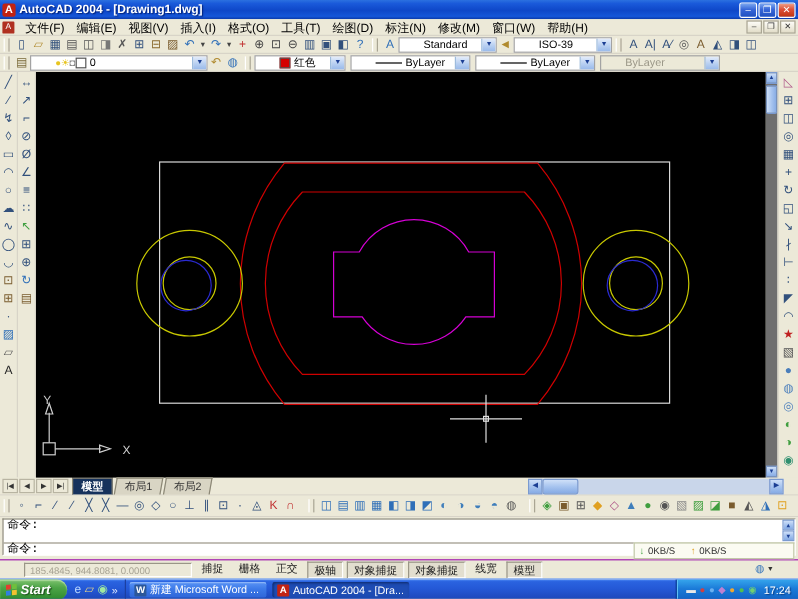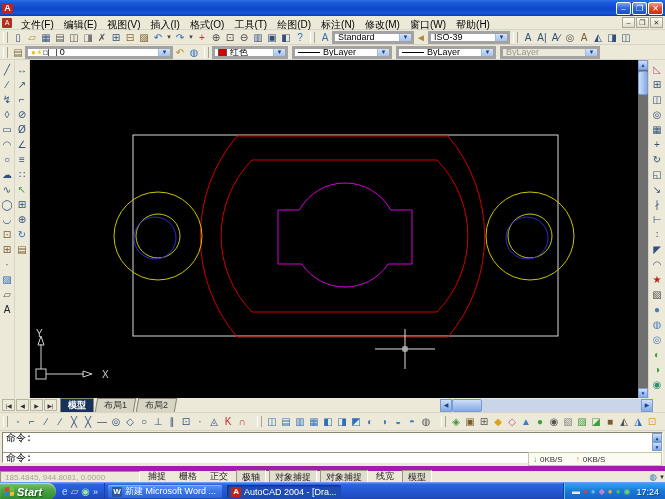--- a/index.html
+++ b/index.html
@@ -32,22 +32,22 @@
   
   .tbrow{background:#ece9d8;display:flex;align-items:center;border-bottom:1px solid #d8d4c8;box-sizing:border-box;}
   .row1,.row2{height:15px;flex:0 0 15px;}
   .row3{height:18px;flex:0 0 18px;}
   .grip{width:3px;height:11px;border-left:1px solid #fff;border-right:1px solid #a9a593;margin:0 3px;flex:0 0 3px;}
   .tbb{display:inline-flex;width:14px;height:14px;align-items:center;justify-content:center;
     font-size:10px;color:#31507c;flex:0 0 14px;box-sizing:border-box;cursor:default;}
   .tbb .g{pointer-events:none;}
   .tbb.dd{width:8px;flex:0 0 8px;font-size:7px;color:#444;}
   .row3 .tbb{height:16px;}
-  .combo{display:inline-flex;align-items:center;height:13px;background:#fff;border:3px solid #a3a3a3;
-    box-sizing:border-box;font-size:9px;color:#000;padding-left:3px;white-space:nowrap;overflow:hidden;}
+  .combo{display:inline-flex;align-items:center;height:13px;background:#fff;border:1px solid #a3a3a3;
+    box-sizing:border-box;font-size:9px;color:#000;padding-left:20px;white-space:nowrap;overflow:hidden;}
   .combo .val{flex:1;overflow:hidden;white-space:nowrap;}
   .combo .dbtn{width:11px;height:11px;margin-left:auto;flex:0 0 11px;text-align:center;font-size:6px;line-height:11px;
     color:#1c3f94;background:linear-gradient(180deg,#e6eefb,#bcd2f2 50%,#98b9ea);border-left:1px solid #9ebcdd;}
   .combo.disabled{color:#9a9687;background:#ece9d8;}
   .swatch{width:7px;height:7px;background:#d40000;border:1px solid #555;margin-right:3px;flex:0 0 7px;}
   .ltline{width:22px;height:1px;background:#000;margin-right:3px;flex:0 0 22px;}
 
   
   .main{flex:0 0 338px;height:338px;display:flex;}
   .vtb{width:15px;flex:0 0 15px;background:#ece9d8;display:flex;flex-direction:column;align-items:center;
@@ -93,21 +93,21 @@
   .cmd-vscroll .sbtn{height:9px;flex:0 0 9px;}
 
   
   .netbox{position:absolute;left:528px;top:452px;width:134px;height:14px;z-index:9;
     background:#fbfbf2;border:1px solid #c2c8a8;display:flex;align-items:center;
     font-size:8px;color:#333;padding:0 4px;box-sizing:border-box;gap:3px;}
   .net-dn{color:#3aa13a;font-weight:bold;}
   .net-up{color:#e0a020;font-weight:bold;margin-left:10px;}
 
   
-  .statusbar{flex:0 0 16px;height:16px;background:#ece9d8;display:flex;align-items:center;padding:0 0;box-sizing:border-box;border-top:5px solid #a21caf;}
+  .statusbar{flex:0 0 16px;height:16px;background:#ece9d8;display:flex;align-items:center;padding:0 20px;box-sizing:border-box;border-top:1px solid #a21caf;}
   .coords{width:140px;flex:0 0 140px;height:12px;border:1px solid;border-color:#9a9687 #fff #fff #9a9687;
     font-size:8px;color:#a8a494;line-height:11px;padding-left:4px;box-sizing:border-box;white-space:nowrap;overflow:hidden;}
   .stg{font-size:9px;color:#222;padding:0 5px;line-height:12px;margin-left:3px;white-space:nowrap;}
   .stg.on{border:1px solid;border-color:#9a9687 #fff #fff #9a9687;background:#e2decf;}
   .sb-right{margin-left:auto;display:flex;align-items:center;gap:2px;}
   .sb-icon{font-size:9px;color:#2f6fb8;}
   .sb-dd{font-size:6px;color:#333;}
 
   
   .taskbar{flex:0 0 18px;height:18px;display:flex;align-items:stretch;
@@ -130,20 +130,21 @@
   .trayi{font-size:8px;line-height:18px;}
   .clock{color:#fff;font-size:9px;margin-left:3px;text-shadow:1px 1px 1px #0a3a80;}
 </style>
 </head>
 <body>
 
 <div class="screen">
 
   <div class="titlebar">
     <span class="app-icon">A</span>
+    <span class="title-text">AutoCAD 2004 - [Drawing1.dwg]</span>
     <span class="win-controls">
       <span class="wc">–</span>
       <span class="wc">❐</span>
       <span class="wc close">✕</span>
     </span>
   </div>
 
   <div class="menubar">
     <span class="doc-icon">A</span>
     <span id="menu-items"><span class="mi">文件(F)</span><span class="mi">编辑(E)</span><span class="mi">视图(V)</span><span class="mi">插入(I)</span><span class="mi">格式(O)</span><span class="mi">工具(T)</span><span class="mi">绘图(D)</span><span class="mi">标注(N)</span><span class="mi">修改(M)</span><span class="mi">窗口(W)</span><span class="mi">帮助(H)</span></span>

